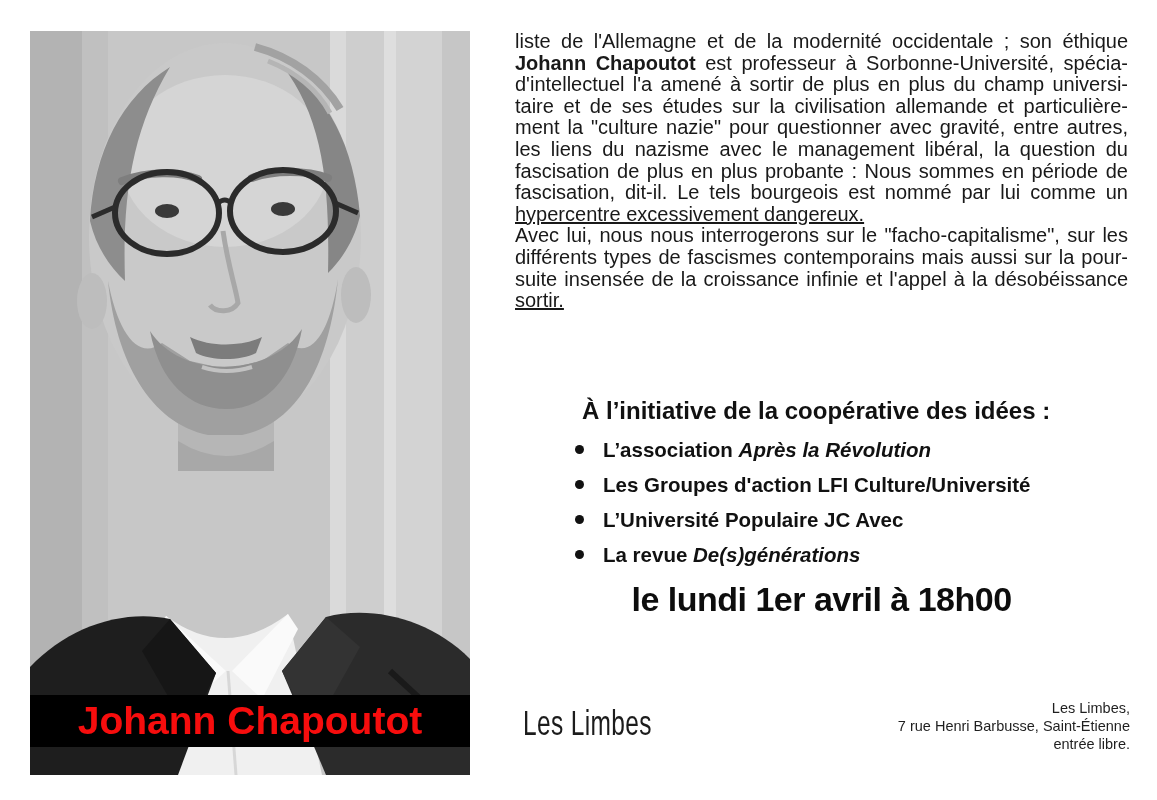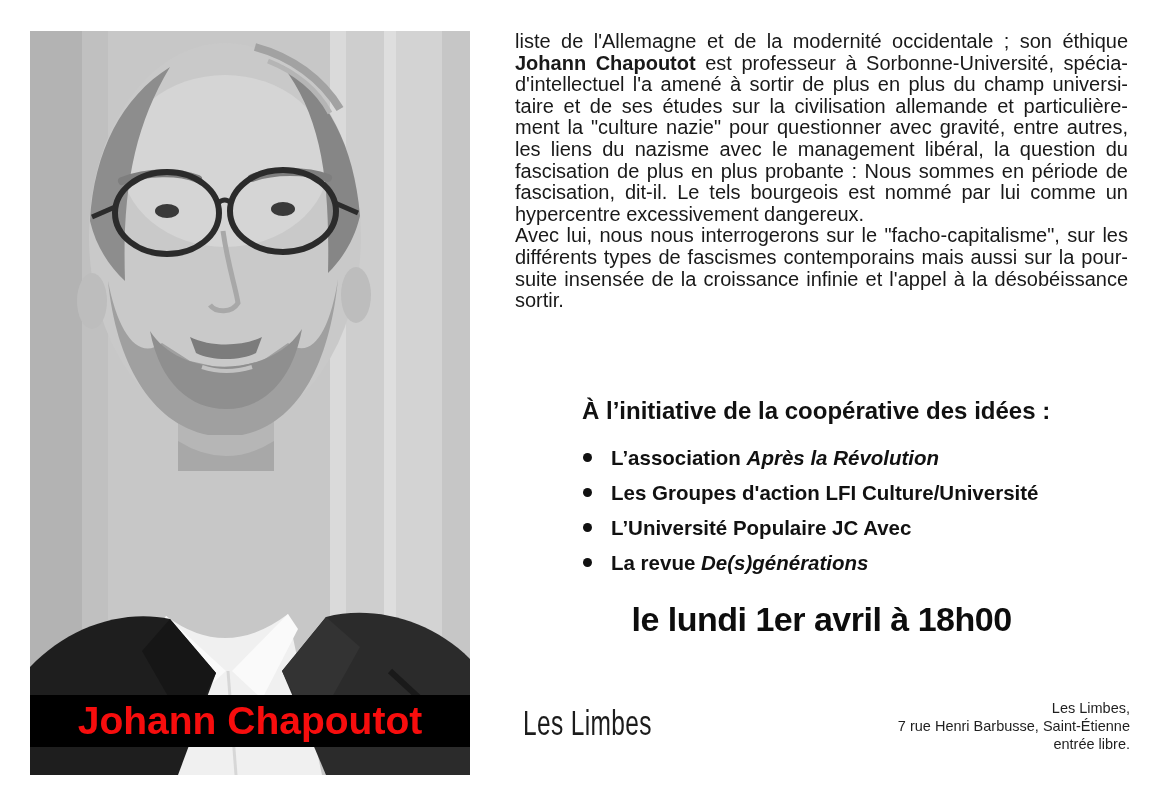--- a/index.html
+++ b/index.html
@@ -10,32 +10,32 @@
   .photo{position:absolute;left:30px;top:31px;width:440px;height:744px;overflow:hidden;background:#c9c9c9;}
   .photo svg{display:block;}
   .name-band{position:absolute;left:0;top:664px;width:440px;height:52px;
              display:flex;align-items:center;justify-content:center;
              font-weight:bold;font-size:39px;letter-spacing:0px;}
 
   
   .intro{position:absolute;left:515px;top:31px;width:613px;
          font-size:20px;line-height:21.6px;color:#191919;}
   .intro .line{text-align:justify;text-align-last:justify;}
-  .intro .line.end{text-align-last:left;}
+  .intro .line.end{text-align-last:left;text-decoration:underline;}
   .intro b{font-weight:bold;}
 
   
   .init-heading{position:absolute;left:582px;top:397px;font-size:24px;font-weight:bold;color:#111;}
-  .init-list{position:absolute;left:575px;top:432px;margin:8px;padding:0;list-style:none;}
+  .init-list{position:absolute;left:575px;top:432px;margin:0;padding:0;list-style:none;}
   .init-list li{display:flex;align-items:center;height:35px;font-size:20.5px;font-weight:bold;color:#111;}
   .init-list .dot{width:9px;height:9px;border-radius:50%;background:#111;margin-right:19px;flex:0 0 auto;}
   .init-list em{font-style:italic;}
 
   
-  .event-date{position:absolute;left:515px;top:600px;width:613px;text-align:center;
+  .event-date{position:absolute;left:515px;top:580px;width:613px;text-align:center;
               font-size:34px;font-weight:bold;letter-spacing:-0.5px;color:#0d0d0d;}
 
   
   .venue{position:absolute;left:523px;top:703px;font-size:35px;color:#1c1c1c;
          transform:scaleX(0.70);transform-origin:left top;white-space:nowrap;letter-spacing:0.5px;}
   .address{position:absolute;left:885px;top:699px;width:245px;text-align:right;
            font-size:14.5px;line-height:18px;color:#1f1f1f;}
 </style>
 </head>
 <body>

